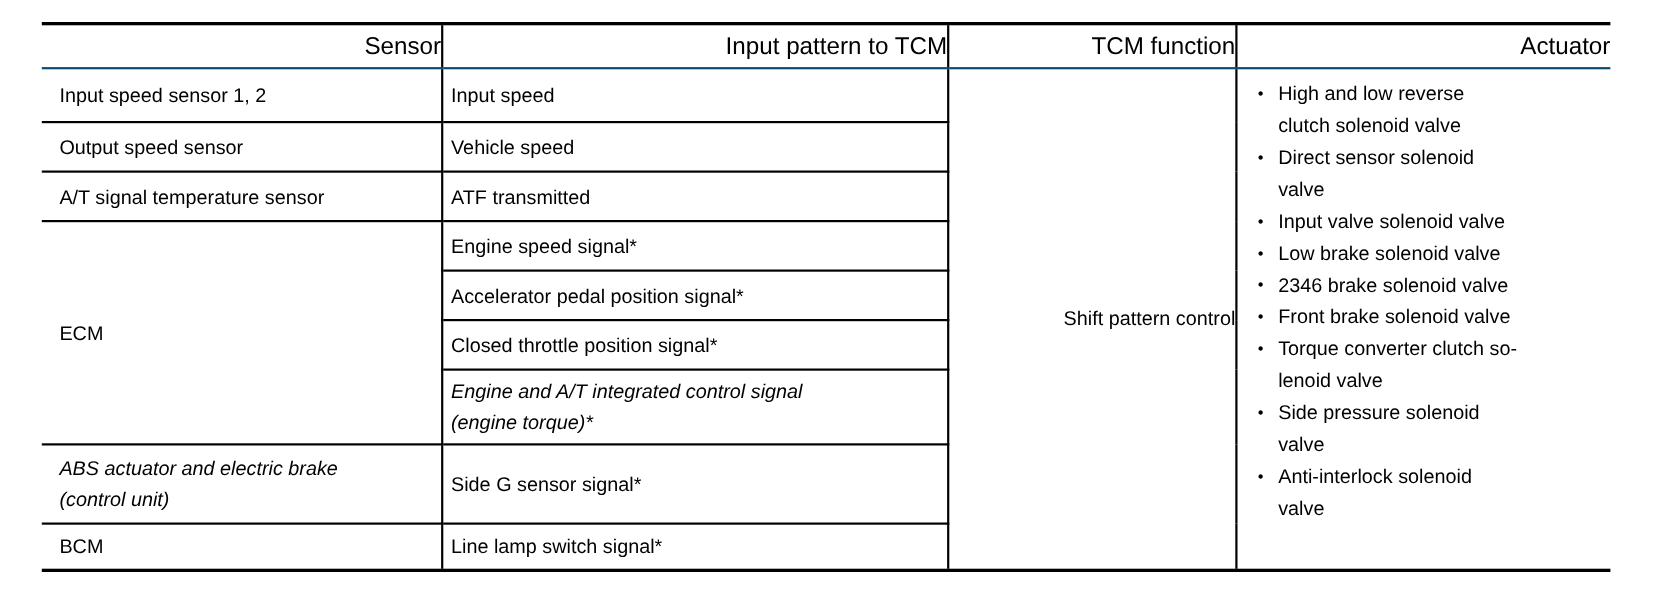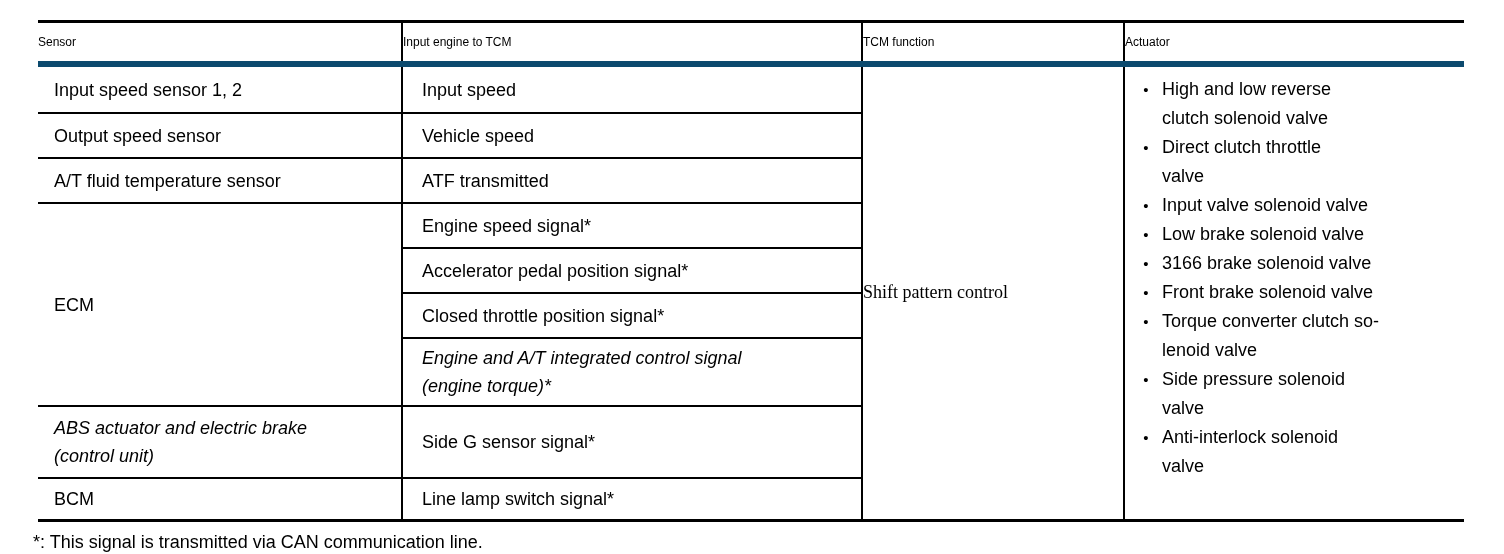--- a/index.html
+++ b/index.html
@@ -29,41 +29,40 @@
   .spec-table th, .spec-table td {
     border: 2px solid #000;
     padding: 0;
     vertical-align: middle;
     font-weight: normal;
   }
   
   .spec-table th:first-child, .spec-table td.edge-left { border-left: none; }
   .spec-table th:last-child,  .spec-table td.edge-right { border-right: none; }
   .spec-table thead th {
-    border-bottom: 6px solid #0c4a6e;
-    text-align: left;
+    border-bottom: 2px solid #0c4a6e;
+    text-align: right;
     height: 38px;
-    font-size: 12px;
+    font-size: 22px;
   }
   .spec-table td.c-sensor {
     text-align: left;
     padding-left: 16px;
     padding-right: 8px;
     line-height: 28px;
   }
   .spec-table td.c-signal {
     text-align: left;
-    padding-left: 19px;
+    padding-left: 7px;
     padding-right: 8px;
     line-height: 28px;
   }
   .spec-table td.c-tcm {
-    text-align: left;
+    text-align: right;
     vertical-align: middle;
-    font-family: Liberation Serif, serif;
   }
   .spec-table td.c-actuator {
     vertical-align: top;
     padding: 8px 6px 0 14px;
   }
   .multiline { white-space: pre-line; font-style: italic; }
   .bullet-list { margin: 0; padding: 0; list-style: none; }
   .bullet-item {
     display: flex;
     align-items: flex-start;
@@ -92,53 +91,53 @@
   <table class="spec-table">
     <colgroup>
       <col style="width:364px">
       <col style="width:460px">
       <col style="width:262px">
       <col style="width:340px">
     </colgroup>
     <thead>
       <tr>
         <th>Sensor</th>
-        <th>Input engine to TCM</th>
+        <th>Input pattern to TCM</th>
         <th>TCM function</th>
         <th>Actuator</th>
       </tr>
     </thead>
     <tbody>
       <tr style="height:49px;">
         <td class="c-sensor edge-left">Input speed sensor 1, 2</td>
         <td class="c-signal">Input speed</td>
         <td class="c-tcm" rowspan="9">Shift pattern control</td>
         <td class="c-actuator edge-right" rowspan="9">
           <ul class="bullet-list">
             <li class="bullet-item">
                 <span class="bullet-glyph">•</span>
                 <span class="bullet-text">High and low reverse
 clutch solenoid valve</span>
               </li>
             <li class="bullet-item">
                 <span class="bullet-glyph">•</span>
-                <span class="bullet-text">Direct clutch throttle
+                <span class="bullet-text">Direct sensor solenoid
 valve</span>
               </li>
             <li class="bullet-item">
                 <span class="bullet-glyph">•</span>
                 <span class="bullet-text">Input valve solenoid valve</span>
               </li>
             <li class="bullet-item">
                 <span class="bullet-glyph">•</span>
                 <span class="bullet-text">Low brake solenoid valve</span>
               </li>
             <li class="bullet-item">
                 <span class="bullet-glyph">•</span>
-                <span class="bullet-text">3166 brake solenoid valve</span>
+                <span class="bullet-text">2346 brake solenoid valve</span>
               </li>
             <li class="bullet-item">
                 <span class="bullet-glyph">•</span>
                 <span class="bullet-text">Front brake solenoid valve</span>
               </li>
             <li class="bullet-item">
                 <span class="bullet-glyph">•</span>
                 <span class="bullet-text">Torque converter clutch so-
 lenoid valve</span>
               </li>
@@ -153,21 +152,21 @@
 valve</span>
               </li>
           </ul>
         </td>
       </tr>
       <tr style="height:45px;">
         <td class="c-sensor edge-left">Output speed sensor</td>
         <td class="c-signal">Vehicle speed</td>
       </tr>
       <tr style="height:45px;">
-        <td class="c-sensor edge-left">A/T fluid temperature sensor</td>
+        <td class="c-sensor edge-left">A/T signal temperature sensor</td>
         <td class="c-signal">ATF transmitted</td>
       </tr>
       <tr style="height:45px;">
         <td class="c-sensor edge-left" rowspan="4">ECM</td>
         <td class="c-signal">Engine speed signal*</td>
       </tr>
       <tr style="height:45px;">
         <td class="c-signal">Accelerator pedal position signal*</td>
       </tr>
       <tr style="height:45px;">
@@ -181,14 +180,13 @@
         <td class="c-sensor multiline edge-left">ABS actuator and electric brake
 (control unit)</td>
         <td class="c-signal">Side G sensor signal*</td>
       </tr>
       <tr style="height:42px;">
         <td class="c-sensor edge-left">BCM</td>
         <td class="c-signal">Line lamp switch signal*</td>
       </tr>
     </tbody>
   </table>
-  <div class="footnote">*: This signal is transmitted via CAN communication line.</div>
 </div>
 
 </body></html>

